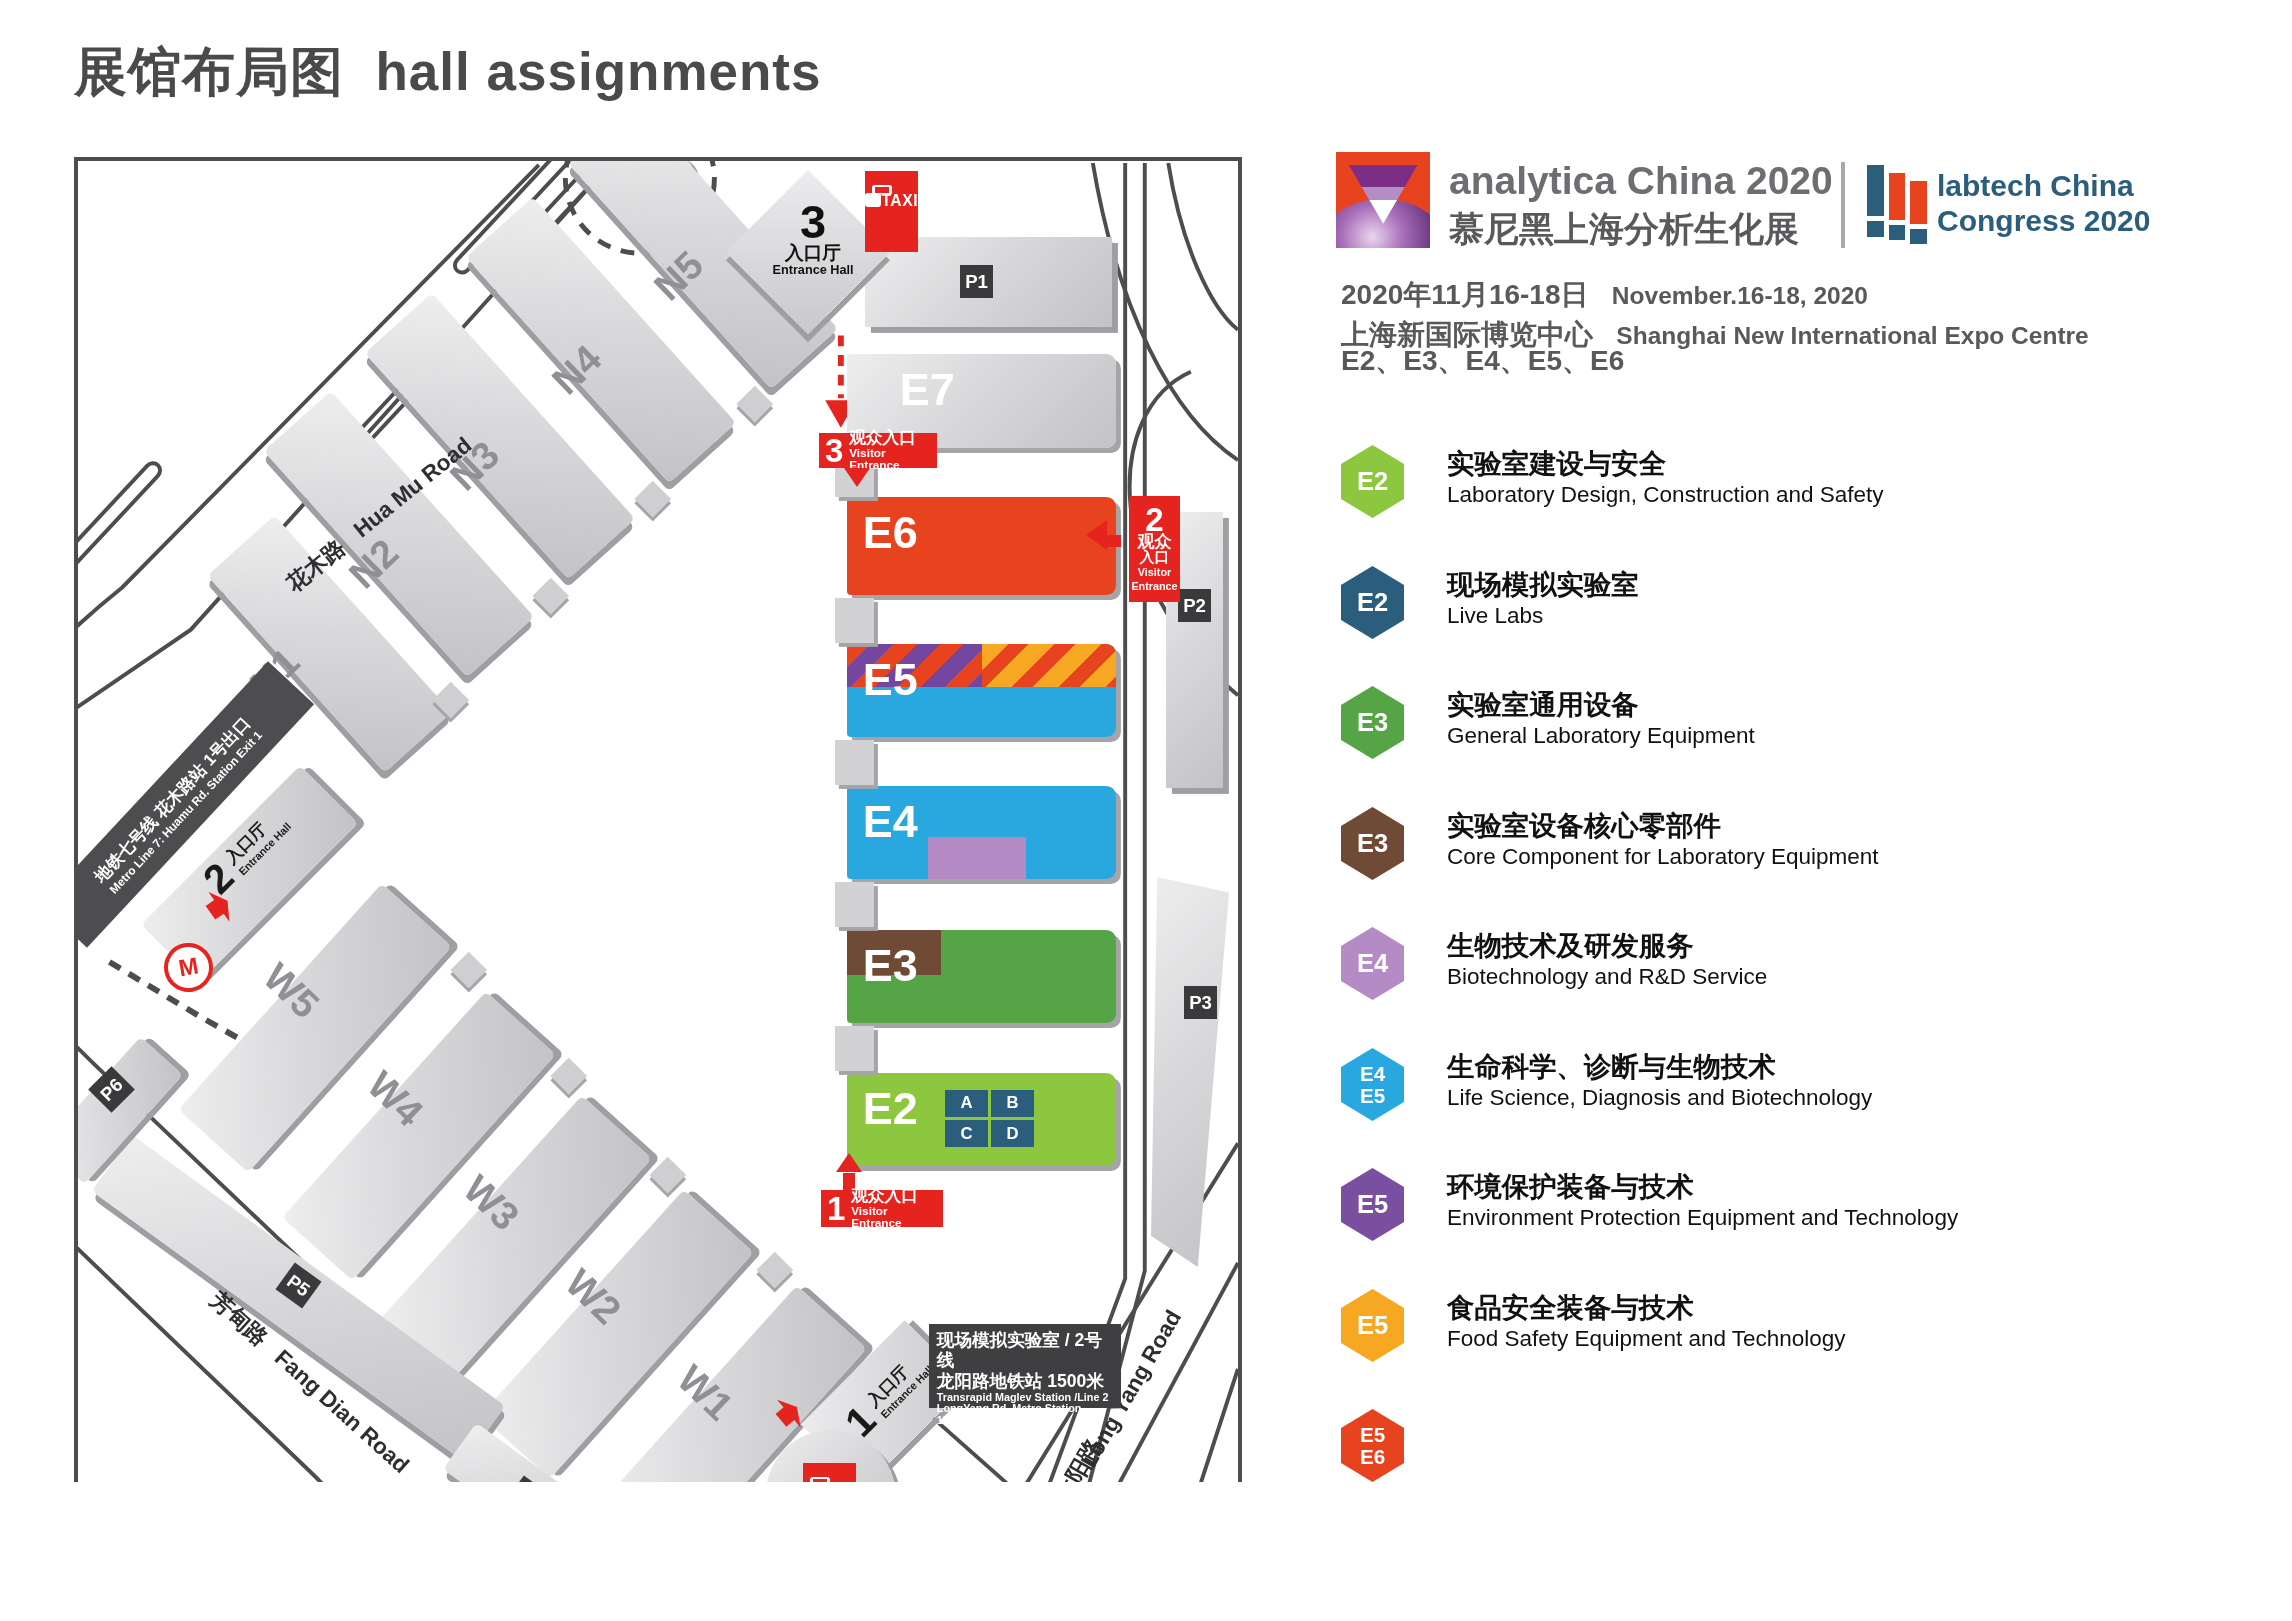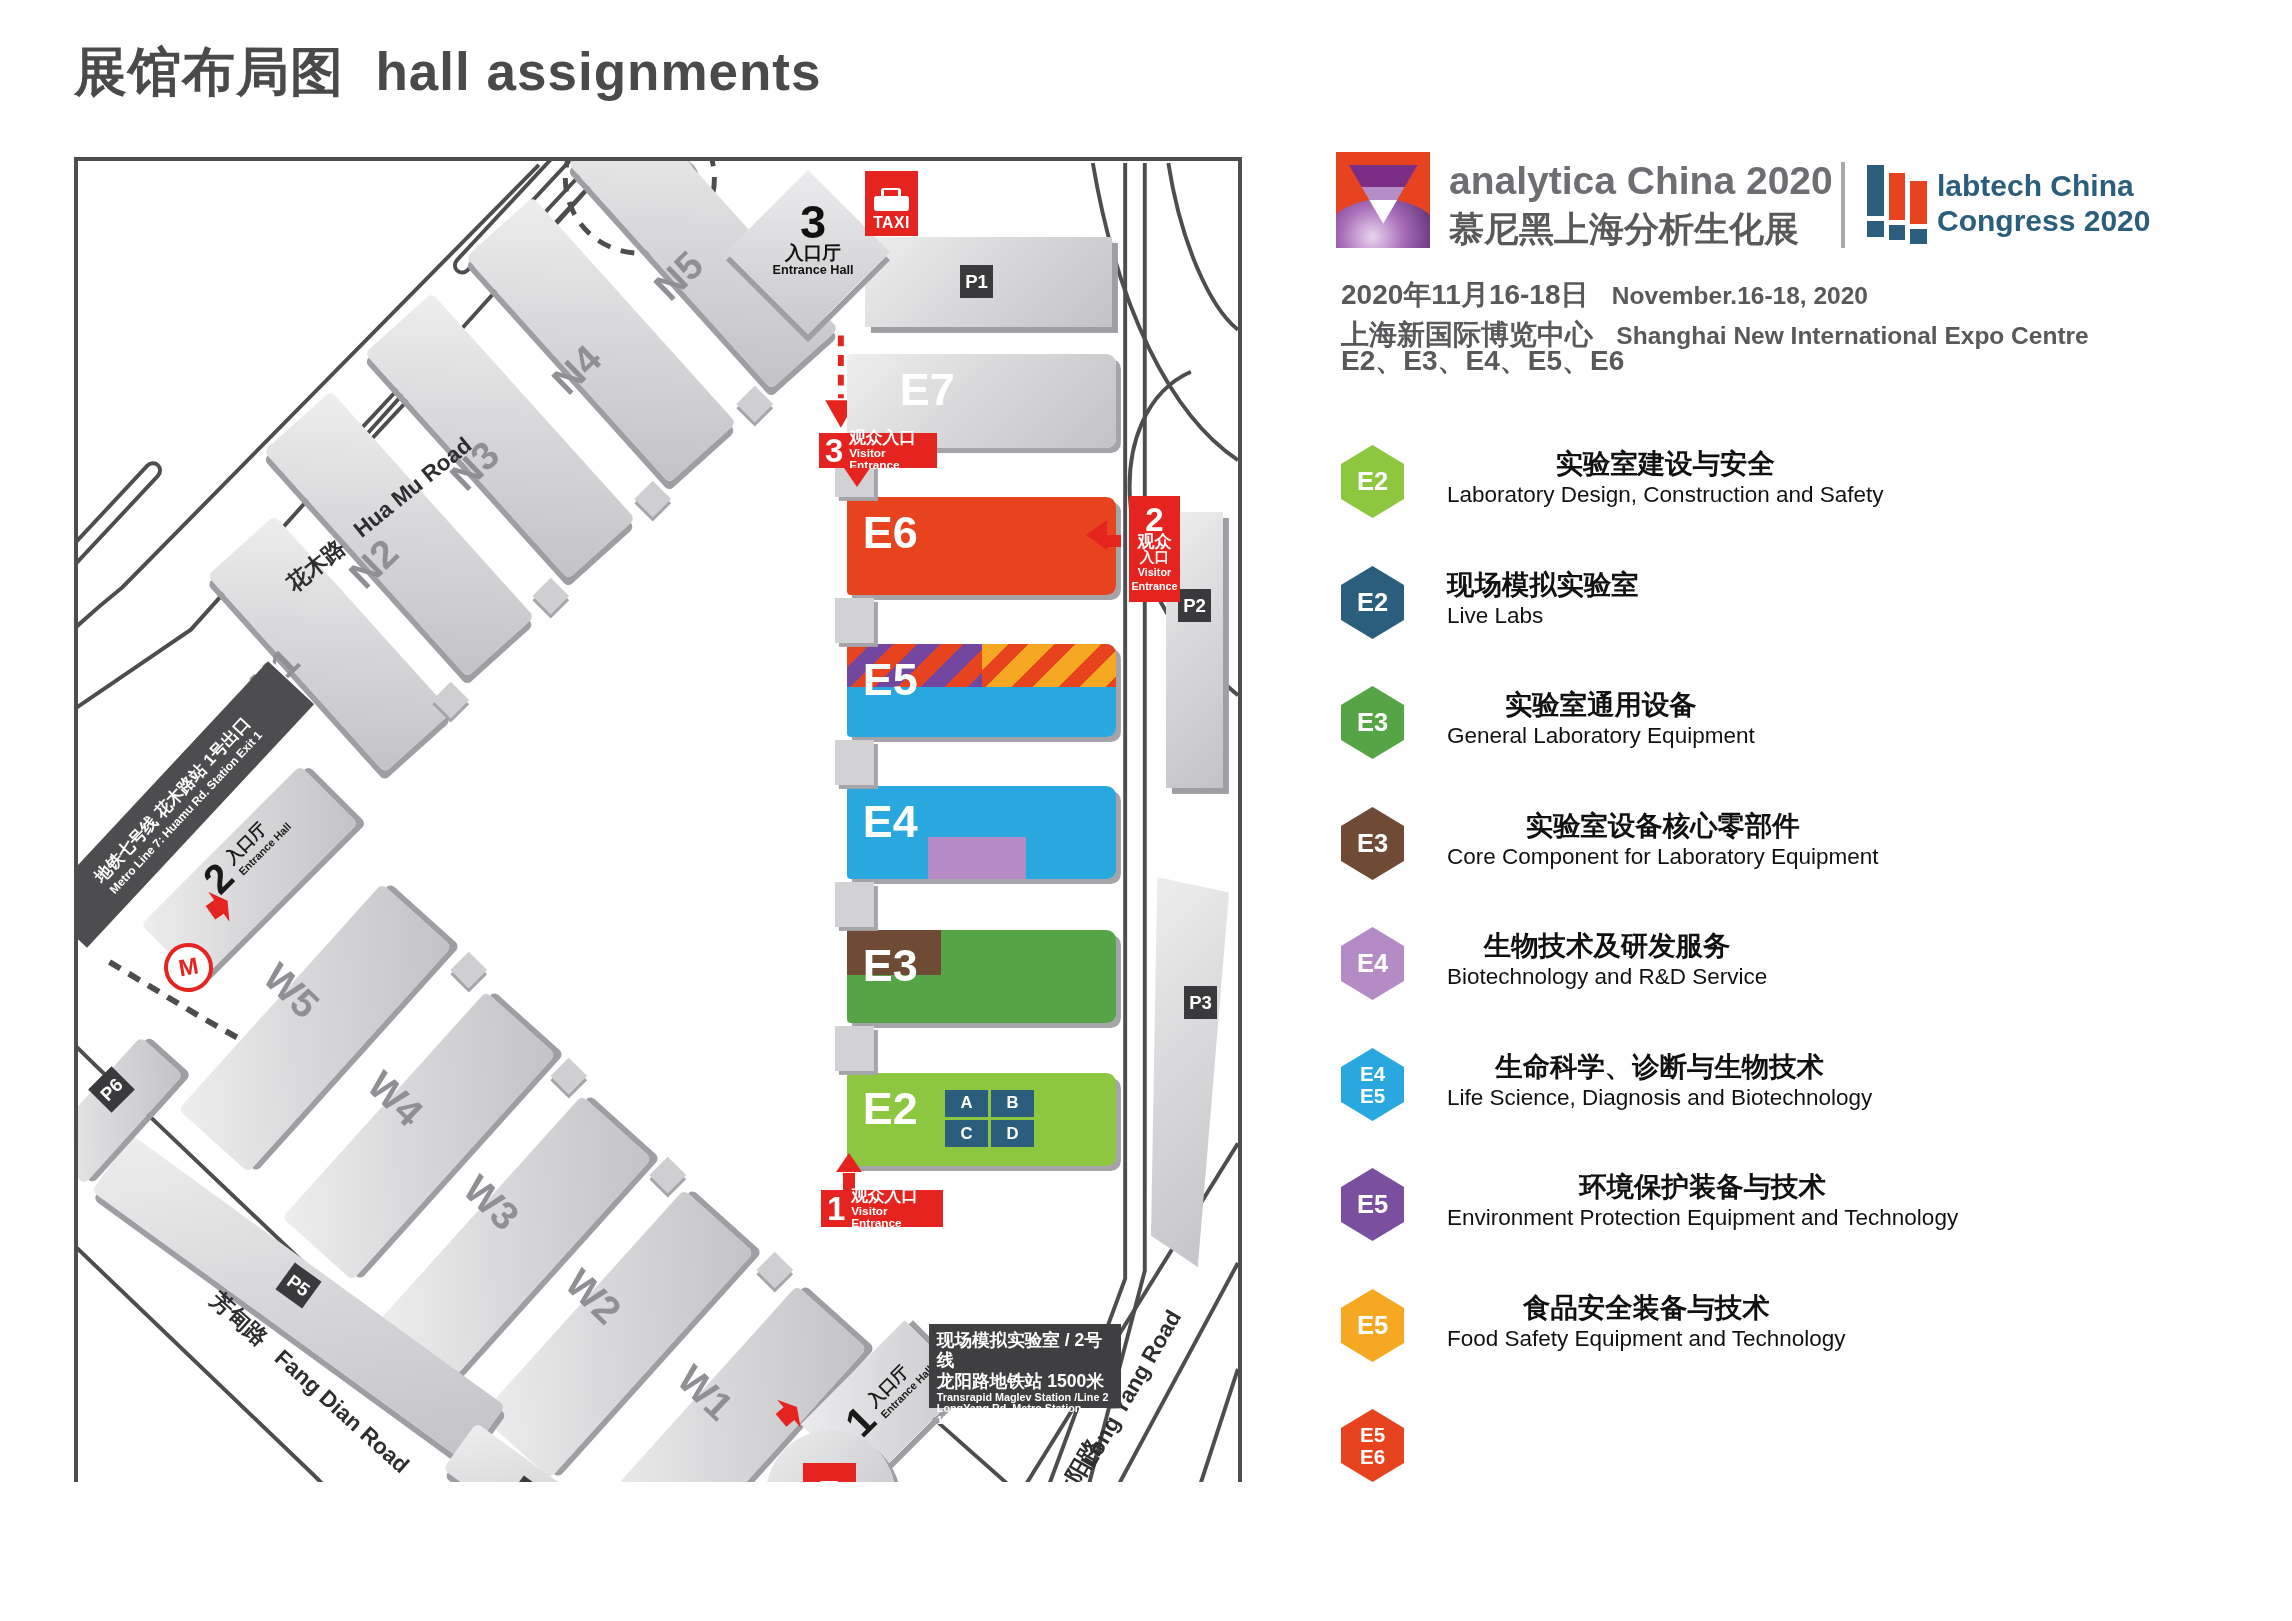--- a/index.html
+++ b/index.html
@@ -23,21 +23,21 @@
   .ehall{width:269px;left:769px;box-shadow:4.9px 4.9px 0 #a5a5a9;border-radius:3.9px 9.8px 9.8px 3.9px;}
   .ehall .hl{position:absolute;left:15.7px;top:9.8px;font-size:45px;font-weight:bold;color:#fff;}
   
   .pbadge{width:33px;height:33px;background:#3a3a3c;color:#fff;font-weight:bold;font-size:18.6px;
           display:flex;align-items:center;justify-content:center;}
   .red{background:#e5231f;color:#fff;}
   .vbadge{display:flex;align-items:center;padding:2px 5.9px;gap:5.9px;}
   .vbadge .num{font-size:33px;font-weight:bold;line-height:29px;}
   .vbadge .zh{font-size:16.7px;font-weight:bold;line-height:17.6px;}
   .vbadge .en{font-size:11.8px;font-weight:bold;line-height:12.7px;}
-  .taxi-badge{width:53px;height:61px;display:flex;flex-direction:column;align-items:center;justify-content:flex-end;padding-bottom:4px;}
+  .taxi-badge{width:53px;height:61px;display:flex;flex-direction:row;align-items:center;justify-content:flex-end;padding-bottom:20px;}
   .taxi-badge .t{font-size:15.7px;font-weight:bold;letter-spacing:0.5px;}
   .car{position:relative;width:35px;height:14.7px;background:#fff;border-radius:2.9px;margin-bottom:2.9px;}
   .car:before{content:"";position:absolute;top:-7.8px;left:6.9px;width:20.6px;height:8.8px;background:#fff;border-radius:2.9px 2.9px 0 0;}
   .car:after{content:"";position:absolute;top:-5.9px;left:9.8px;width:14.7px;height:5.9px;background:#e5231f;}
   
   .arr-down{width:0;height:0;border-left:13.7px solid transparent;border-right:13.7px solid transparent;border-top:19.6px solid #e5231f;}
   .arr-up{width:0;height:0;border-left:13.7px solid transparent;border-right:13.7px solid transparent;border-bottom:19.6px solid #e5231f;}
   .arr-left{width:0;height:0;border-top:15.7px solid transparent;border-bottom:15.7px solid transparent;border-right:21.6px solid #e5231f;}
   .stem-v{width:11.8px;background:#e5231f;}
   .stem-h{height:11.8px;background:#e5231f;}
@@ -74,21 +74,21 @@
   .ltlogo{left:1867px;top:165px;display:flex;gap:4.9px;}
   .ltlogo .col{display:flex;flex-direction:column;gap:4.9px;}
   .ltword{font-size:30px;font-weight:bold;color:#2b5e7d;line-height:33px;}
   .hdr-line{font-weight:bold;color:#58595b;}
   
   .leg-row{left:1341px;display:flex;align-items:flex-start;}
   .hex{width:63px;height:73px;clip-path:polygon(50% 0,100% 26%,100% 74%,50% 100%,0 74%,0 26%);
        display:flex;flex-direction:column;align-items:center;justify-content:center;color:#fff;font-weight:bold;font-size:25.5px;line-height:23.5px;}
   .hex.two{font-size:20.6px;line-height:21.6px;}
   .leg-txt{margin-left:43px;padding-top:2px;}
-  .leg-txt .zh{font-size:27.4px;font-weight:bold;line-height:33px;color:#111;text-align:center;}
+  .leg-txt .zh{font-size:27.4px;font-weight:bold;line-height:33px;color:#111;}
   .leg-txt .en{font-size:22.5px;line-height:29px;color:#111;}
   .h1c{background:#8dc63f;} .h2c{background:#2b5e7d;} .h3c{background:#55a546;}
   .h4c{background:#6f4b35;} .h5c{background:#b58bc6;} .h6c{background:#29a8e0;}
   .h7c{background:#7b4fa0;} .h8c{background:#f7a823;} .h9c{background:#e8431f;}
 </style>
 </head>
 <body>
 
 <div class="page">
 

